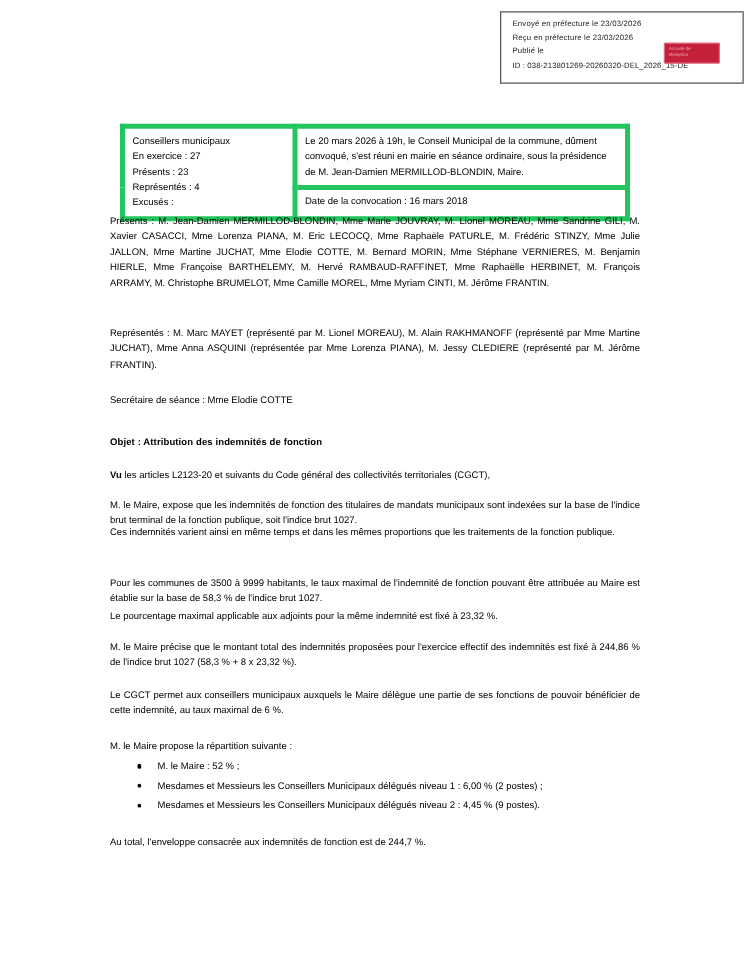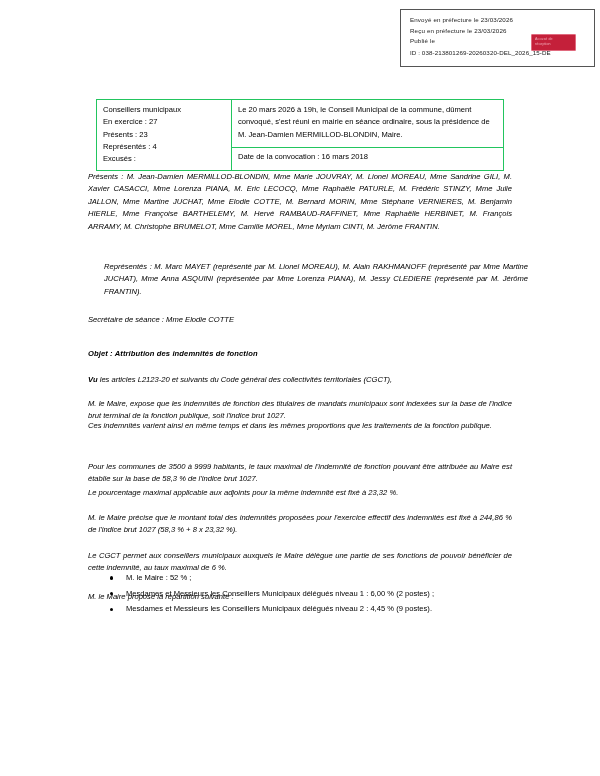--- a/index.html
+++ b/index.html
@@ -88,41 +88,41 @@
   .info-table {
     position: absolute;
     left: 96px;
     top: 99px;
     width: 408px;
     border-collapse: collapse;
     table-layout: fixed;
     font-size: 7.6px;
   }
   .info-table td {
-    border: 1px solid #22c55e;
+    border: 4px solid #22c55e;
     vertical-align: top;
     padding: 4px 6px 5px 6px;
     line-height: 1.62;
   }
   .info-table td.left-cell { width: 122px; }
   .info-table .cell-line { white-space: nowrap; }
   .info-table .right-top { padding-bottom: 2px; }
   .info-table .convocation-cell { padding-top: 3px; }
 
   
   .body-block {
     position: absolute;
     left: 88px;
     width: 424px;
     font-size: 7.6px;
     line-height: 1.63;
     text-align: justify;
   }
   .body-block.no-justify { text-align: left; }
-  .body-block p { margin: 0; font-style: italic; }
+  .body-block p { margin: 0; }
 
   .bold { font-weight: bold; }
 
   .heading-objet {
     font-weight: bold;
     letter-spacing: 0.1px;
   }
 
   
   .bullet-list {
@@ -186,21 +186,21 @@
     <tr>
       <td class="convocation-cell">Date de la convocation : 16 mars 2018</td>
     </tr>
   </tbody>
     </table>
 
   <div class="body-block" style="top:171px;">
     <p>Présents : M. Jean-Damien MERMILLOD-BLONDIN, Mme Marie JOUVRAY, M. Lionel MOREAU, Mme Sandrine GILI, M. Xavier CASACCI, Mme Lorenza PIANA, M. Eric LECOCQ, Mme Raphaële PATURLE, M. Frédéric STINZY, Mme Julie JALLON, Mme Martine JUCHAT, Mme Elodie COTTE, M. Bernard MORIN, Mme Stéphane VERNIERES, M. Benjamin HIERLE, Mme Françoise BARTHELEMY, M. Hervé RAMBAUD-RAFFINET, Mme Raphaëlle HERBINET, M. François ARRAMY, M. Christophe BRUMELOT, Mme Camille MOREL, Mme Myriam CINTI, M. Jérôme FRANTIN.</p>
   </div>
 
-  <div class="body-block" style="top:261px;margin-left:16px;">
+  <div class="body-block" style="top:261px;">
     <p>Représentés : M. Marc MAYET (représenté par M. Lionel MOREAU), M. Alain RAKHMANOFF (représenté par Mme Martine JUCHAT), Mme Anna ASQUINI (représentée par Mme Lorenza PIANA), M. Jessy CLEDIERE (représenté par M. Jérôme FRANTIN).</p>
   </div>
 
   <div class="body-block no-justify" style="top:348px;">
     <p class="heading-objet">Objet : Attribution des indemnités de fonction</p>
   </div>
 
   <div class="body-block no-justify" style="top:314px;">
     <p>Secrétaire de séance : Mme Elodie COTTE</p>
   </div>
@@ -228,20 +228,23 @@
   </div>
 
   <div class="body-block" style="top:550px;">
     <p>Le CGCT permet aux conseillers municipaux auxquels le Maire délègue une partie de ses fonctions de pouvoir bénéficier de cette indemnité, au taux maximal de 6 %.</p>
   </div>
 
   <div class="body-block no-justify" style="top:591px;">
     <p>M. le Maire propose la répartition suivante :</p>
   </div>
 
-  <ul class="bullet-list" style="top:572px;">
+  <ul class="bullet-list" style="top:607px;">
     <li>M. le Maire : 52 % ;</li>
     <li>Mesdames et Messieurs les Conseillers Municipaux délégués niveau 1 : 6,00 % (2 postes) ;</li>
     <li>Mesdames et Messieurs les Conseillers Municipaux délégués niveau 2 : 4,45 % (9 postes).</li>
   </ul>
 
+  <div class="body-block no-justify" style="top:668px;">
+    <p>Au total, l'enveloppe consacrée aux indemnités de fonction est de 244,7 %.</p>
+  </div>
 
 </div>
 
 </body></html>

